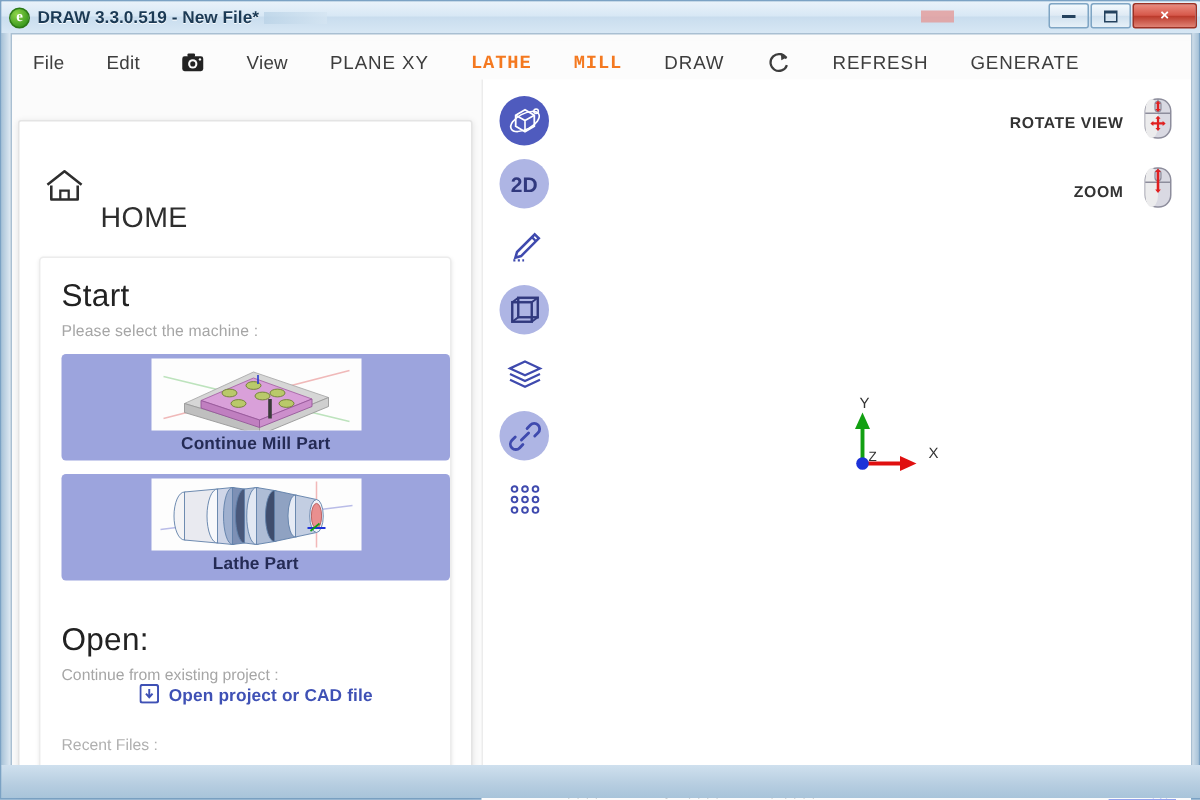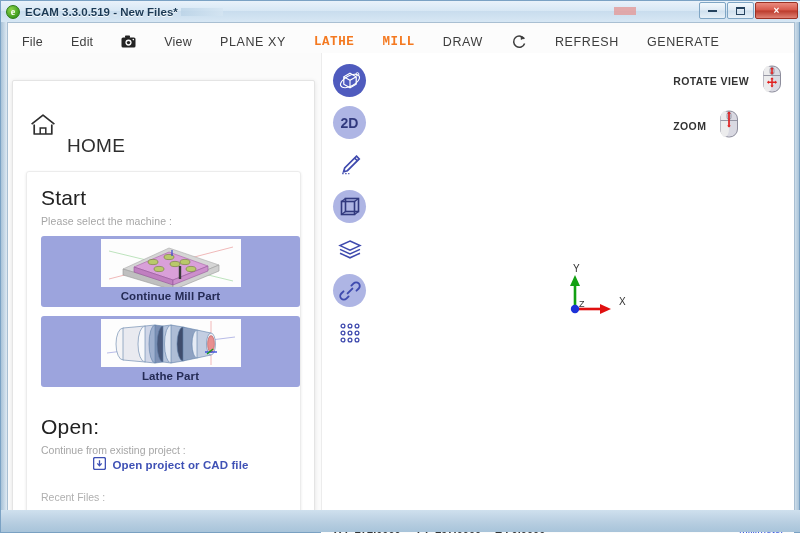--- a/index.html
+++ b/index.html
@@ -171,21 +171,21 @@
   }
   .vtool.solid { background: #4f5bbe; }
   .vtool.soft  { background: #aeb5e4; }
   .vtool.flat  { background: transparent; }
   .vtool .lbl2d { font-size: 14px; font-weight: bold; color: #31397e; }
 
   .mouse-hints {
     position: absolute; right: 12px; top: 12px;
     display: flex; flex-direction: column; gap: 13px;
   }
-  .hint-row { display: flex; align-items: center; gap: 13px; }
+  .hint-row { display: flex; align-items: center; justify-content: flex-end; gap: 13px; }
   .hint-label { font-size: 10.5px; font-weight: bold; color: #333; letter-spacing: .4px; }
 
   .axis-ind { position: absolute; left: 236px; top: 208px; }
   .status-strip {
     position: absolute; left: 313px; top: 464px;
     width: 473px; height: 23px;
     display: flex; align-items: center;
     font-size: 11px; color: #333; font-weight: bold;
     background: #fbfbfb;
   }
@@ -207,21 +207,21 @@
   .shadow-r { position: absolute; right: 0; top: 21px; width: 6px; height: 489px;
     background: linear-gradient(to left, #a9c3d8, #dfeaf3); }
 </style>
 </head>
 <body>
 
 <div class="window">
 
   <div class="titlebar">
     <div class="app-icon">e</div>
-    <span class="title-text">ECAM 3.3.0.519 - New Files*</span>
+    <span class="title-text">DRAW 3.3.0.519 - New File*</span>
     <span class="title-ghost"></span>
     <span class="title-ghost2"></span>
 
     <div class="winbtns">
       <div class="winbtn">
         <i class="glyph-min"></i>
       </div>
       <div class="winbtn">
         <i class="glyph-max"></i>
       </div>

